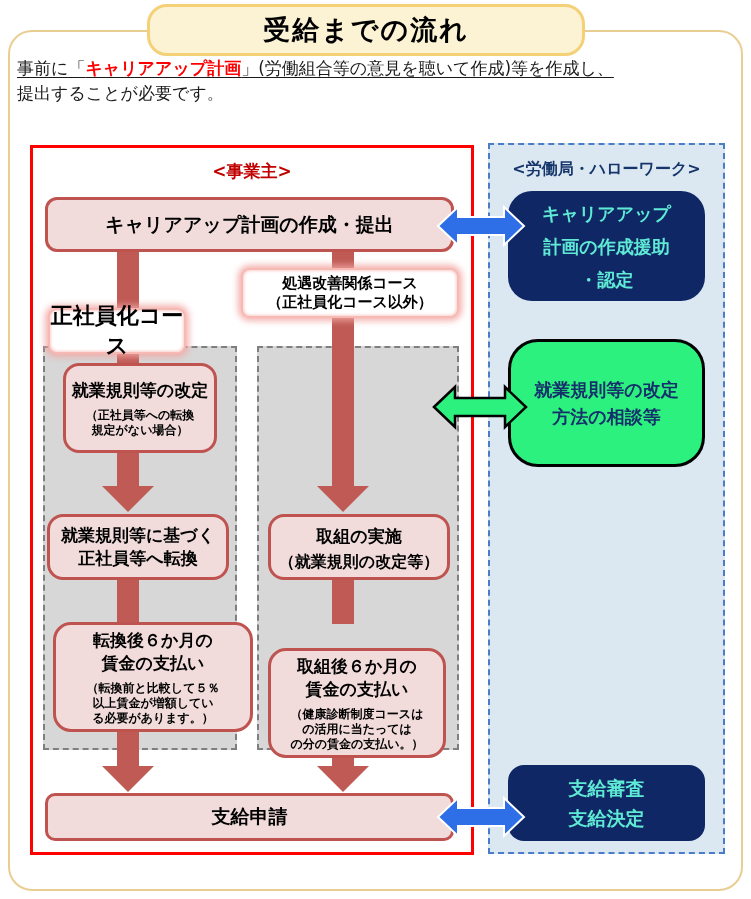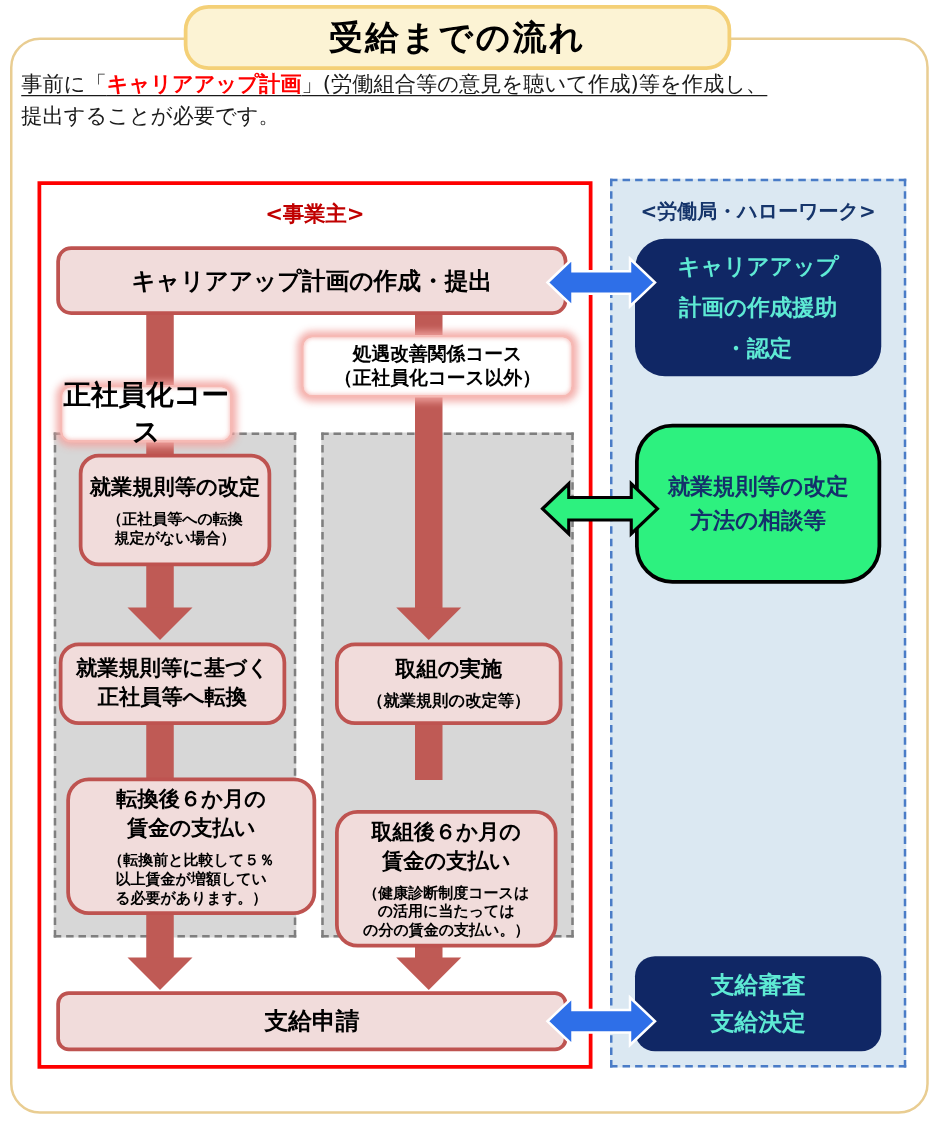--- a/index.html
+++ b/index.html
@@ -137,21 +137,21 @@
       <div class="step-title">賃金の支払い</div>
       <div class="step-note">
         <div>（転換前と比較して５％</div>
         <div>以上賃金が増額してい</div>
         <div>る必要があります。）</div>
       </div>
     </div>
 
     <div class="pinkbox torikumi-box">
       <div class="step-title">取組の実施</div>
-      <div class="step-note" style="font-size:13px;">（就業規則の改定等）</div>
+      <div class="step-note" style="font-size:16px;">（就業規則の改定等）</div>
     </div>
 
     <div class="pinkbox pay-right">
       <div class="step-title">取組後６か月の</div>
       <div class="step-title">賃金の支払い</div>
       <div class="step-note">
         <div>（健康診断制度コースは</div>
         <div>の活用に当たっては</div>
         <div>の分の賃金の支払い。）</div>
       </div>

